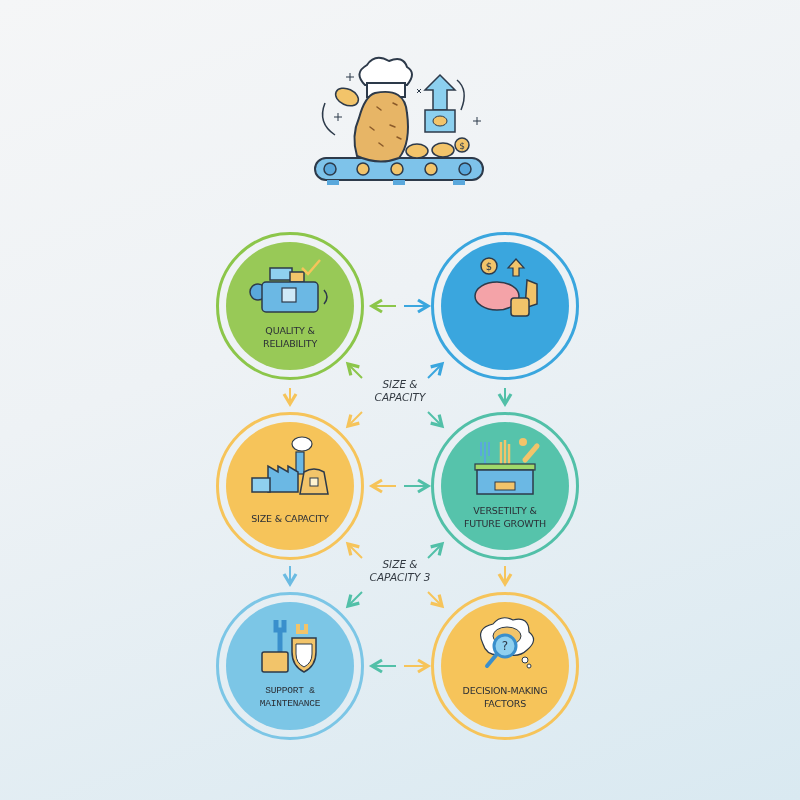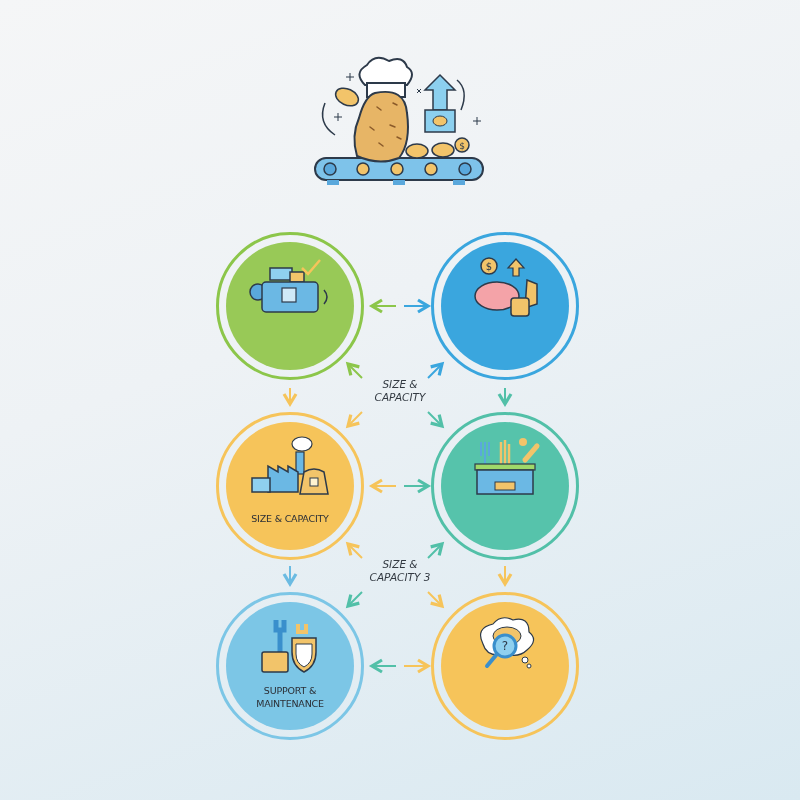--- a/index.html
+++ b/index.html
@@ -138,20 +138,22 @@
     <svg width="100" height="70" viewBox="0 0 100 70">
       <circle cx="18" cy="38" r="8" fill="#5aa8dc" stroke="#2d3a4a" stroke-width="1.5"></circle>
       <rect x="30" y="14" width="22" height="12" fill="#8fd0ef" stroke="#2d3a4a" stroke-width="1.5"></rect>
       <rect x="50" y="18" width="14" height="10" fill="#f2c46a" stroke="#2d3a4a" stroke-width="1.5"></rect>
       <rect x="22" y="28" width="56" height="30" rx="4" fill="#6bb8e4" stroke="#2d3a4a" stroke-width="1.5"></rect>
       <rect x="42" y="34" width="14" height="14" fill="#cfe9f7" stroke="#2d3a4a" stroke-width="1.2"></rect>
       <path d="M62 14 l6 6 l12 -14" fill="none" stroke="#f6c45a" stroke-width="2.5"></path>
       <path d="M84 36 q6 7 0 14" fill="none" stroke="#2d3a4a" stroke-width="1.5"></path>
     </svg>
   </div>
+  <div class="label">QUALITY &amp;
+RELIABILITY</div>
 </div>
 
 <div class="node" style="left:431px; top:232px;">
   <div class="ring" style="border-color:#3aa6de;"></div>
   <div class="fill" style="background:#3aa6de;"></div>
   <div class="icon">
     <svg width="100" height="70" viewBox="0 0 100 70">
       <circle cx="34" cy="12" r="8" fill="#f2c46a" stroke="#2d3a4a" stroke-width="1.5"></circle>
       <text x="34" y="16" font-size="10" text-anchor="middle" fill="#2d3a4a" font-family="DejaVu Sans, sans-serif">$</text>
       <path d="M58 22 v-8 h-5 l8 -9 l8 9 h-5 v8 z" fill="#f2c46a" stroke="#2d3a4a" stroke-width="1.2"></path>
@@ -189,23 +191,25 @@
           <line x1="50" y1="6" x2="50" y2="30"></line>
           <line x1="54" y1="10" x2="54" y2="30"></line>
         </g>
       <circle cx="68" cy="8" r="4" fill="#f2c46a"></circle>
       <path d="M70 26 l12 -14" stroke="#f2c46a" stroke-width="5" stroke-linecap="round"></path>
       <rect x="20" y="30" width="60" height="6" fill="#9fd86a" stroke="#2d3a4a" stroke-width="1.2"></rect>
       <rect x="22" y="36" width="56" height="24" fill="#6bb8e4" stroke="#2d3a4a" stroke-width="1.5"></rect>
       <rect x="40" y="48" width="20" height="8" fill="#f2c46a" stroke="#2d3a4a" stroke-width="1"></rect>
     </svg>
   </div>
-</div>
-
-<div class="node" style="left:216px; top:592px;">
+  <div class="label">VERSETILTY &amp;
+FUTURE GROWTH</div>
+</div>
+
+<div class="node" style="left:216px; top:592px;font-family:Liberation Mono, monospace;">
   <div class="ring" style="border-color:#7cc6e6;"></div>
   <div class="fill" style="background:#7cc6e6;"></div>
   <div class="icon">
     <svg width="100" height="70" viewBox="0 0 100 70">
       <path d="M36 6 v10 h8 v-10 M40 16 v24" stroke="#3a8fcc" stroke-width="5" fill="none"></path>
       <path d="M58 10 v8 h8 v-8" stroke="#f2c46a" stroke-width="4" fill="none"></path>
       <rect x="22" y="38" width="26" height="20" rx="2" fill="#f2c46a" stroke="#2d3a4a" stroke-width="1.5"></rect>
       <path d="M52 24 h24 v14 q0 14 -12 20 q-12 -6 -12 -20 z" fill="#f2c46a" stroke="#2d3a4a" stroke-width="1.5"></path>
       <path d="M56 30 h16 v10 q0 9 -8 13 q-8 -4 -8 -13 z" fill="#fff" stroke="#2d3a4a" stroke-width="1"></path>
     </svg>
@@ -221,13 +225,15 @@
     <svg width="100" height="70" viewBox="0 0 100 70">
       <path d="M28 30 q-8 -16 10 -20 q8 -10 20 -4 q16 -4 16 12 q10 8 -2 18 q-8 8 -22 4 q-18 4 -22 -10 z" fill="#fff" stroke="#2d3a4a" stroke-width="1.2"></path>
       <ellipse cx="52" cy="22" rx="14" ry="9" fill="#f2c46a" stroke="#2d3a4a" stroke-width="1"></ellipse>
       <circle cx="50" cy="32" r="11" fill="#8fd0ef" stroke="#3a8fcc" stroke-width="3"></circle>
       <text x="50" y="36" font-size="12" text-anchor="middle" fill="#2d3a4a" font-family="DejaVu Sans, sans-serif">?</text>
       <line x1="42" y1="40" x2="32" y2="52" stroke="#3a8fcc" stroke-width="4" stroke-linecap="round"></line>
       <circle cx="70" cy="46" r="3" fill="#fff" stroke="#2d3a4a" stroke-width="1"></circle>
       <circle cx="74" cy="52" r="2" fill="#fff" stroke="#2d3a4a" stroke-width="1"></circle>
     </svg>
   </div>
+  <div class="label">DECISION-MAKING
+FACTORS</div>
 </div>
 
 </body></html>

